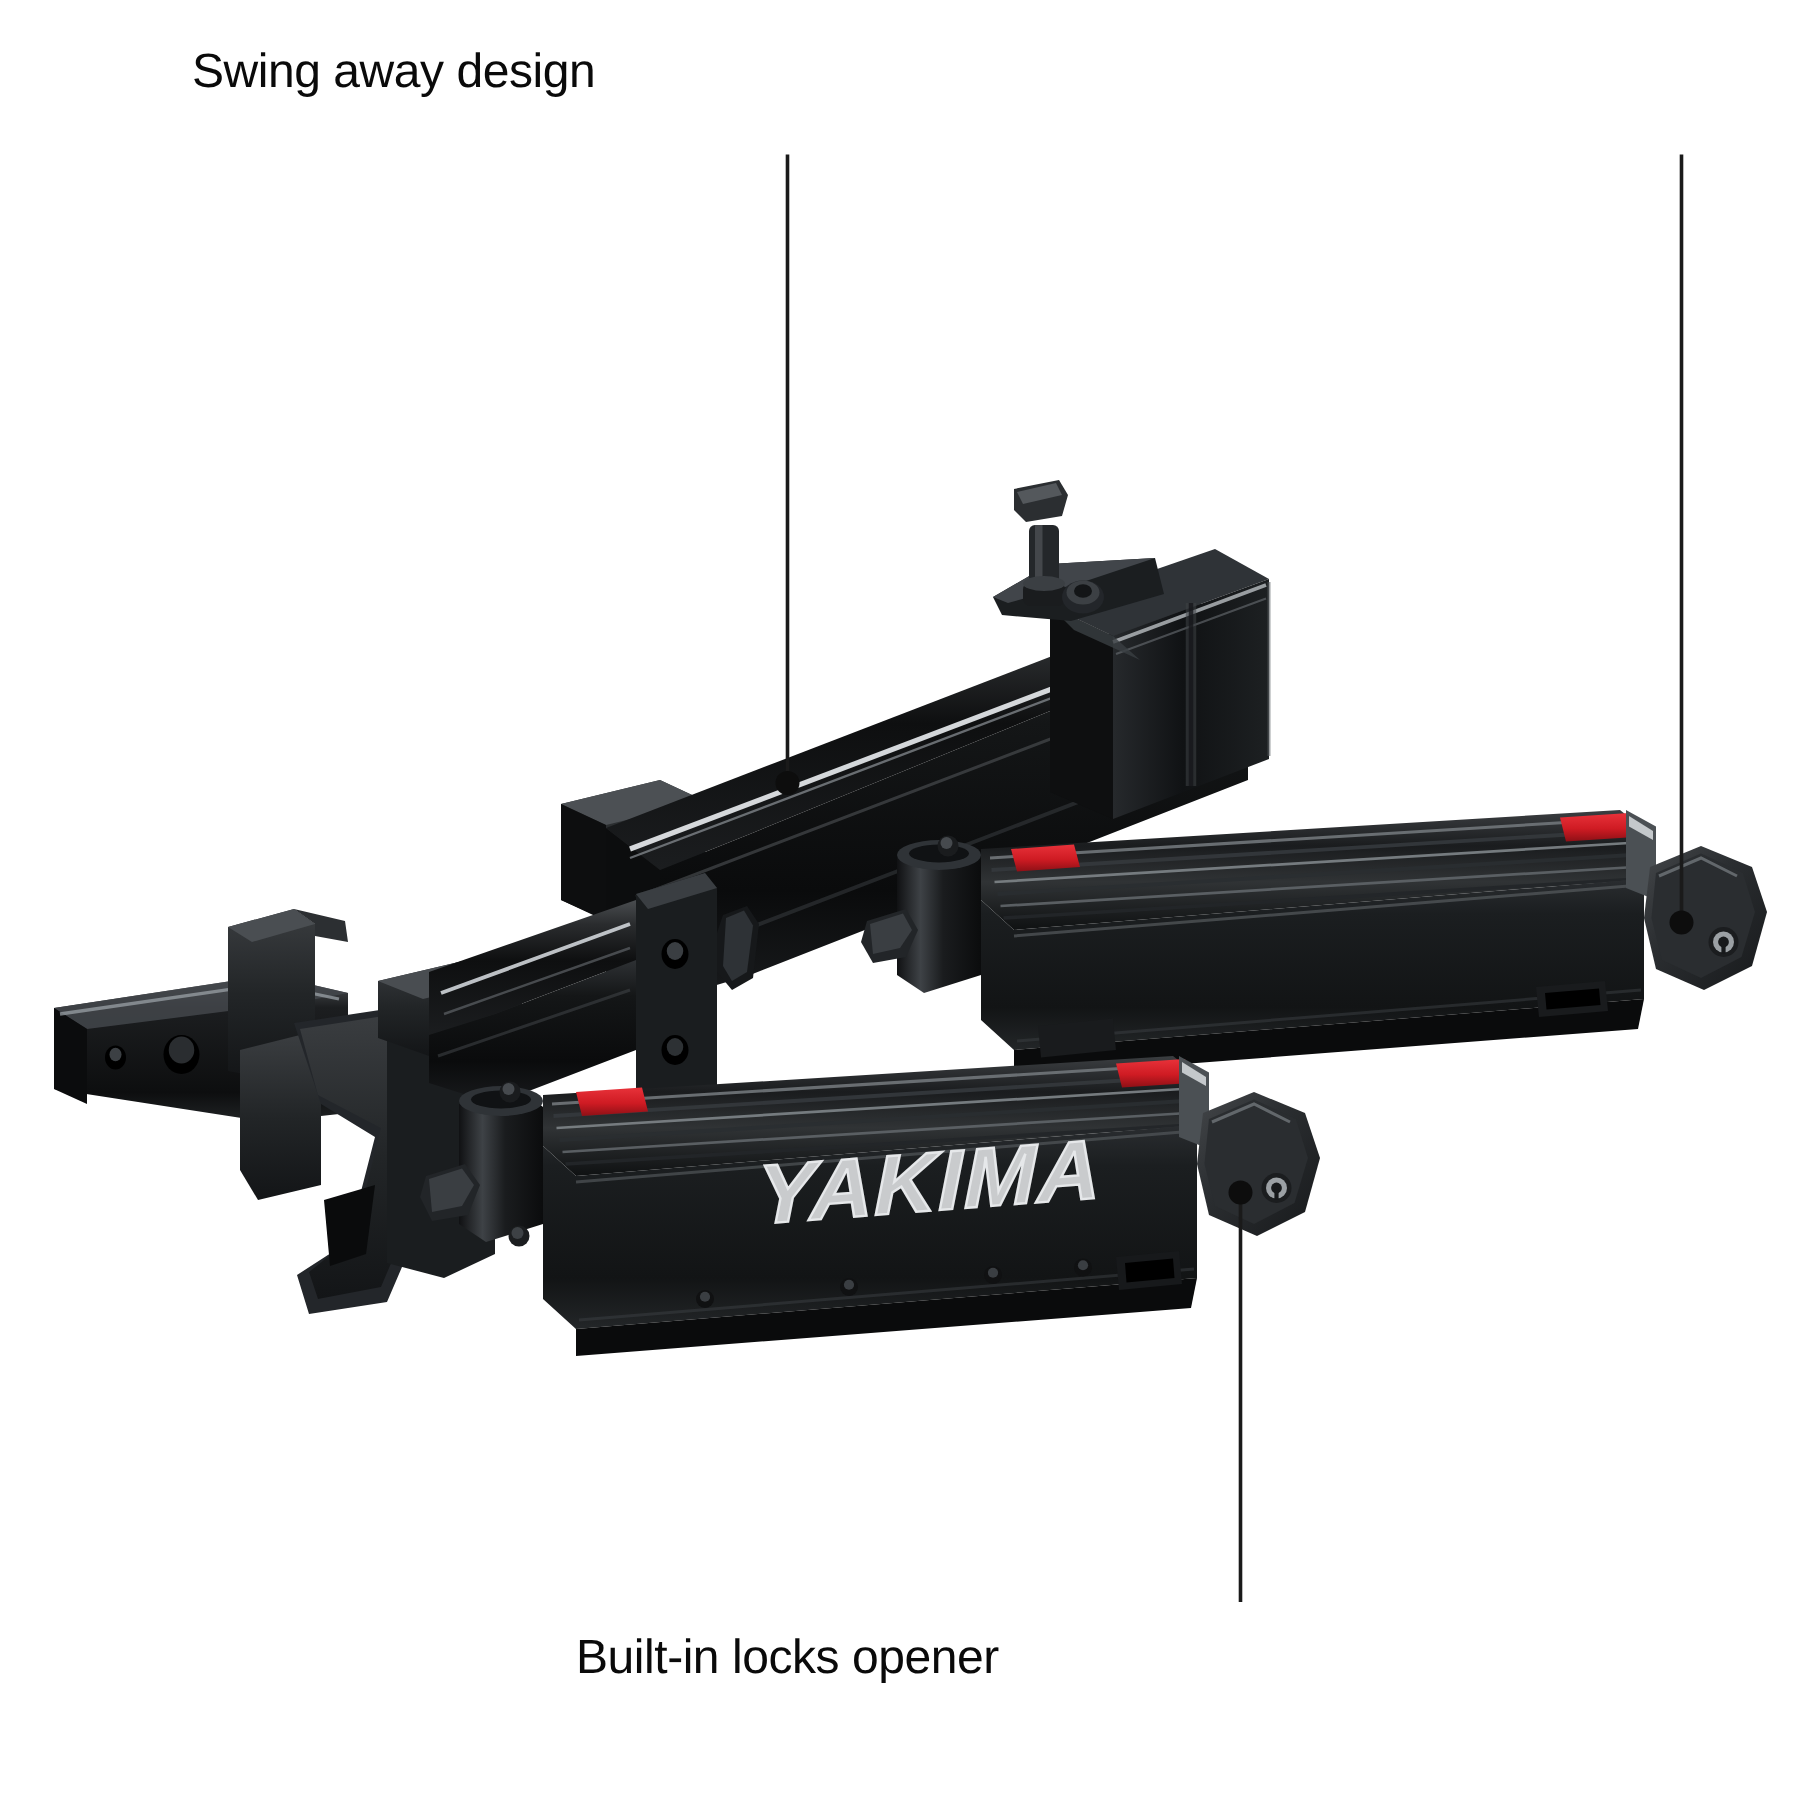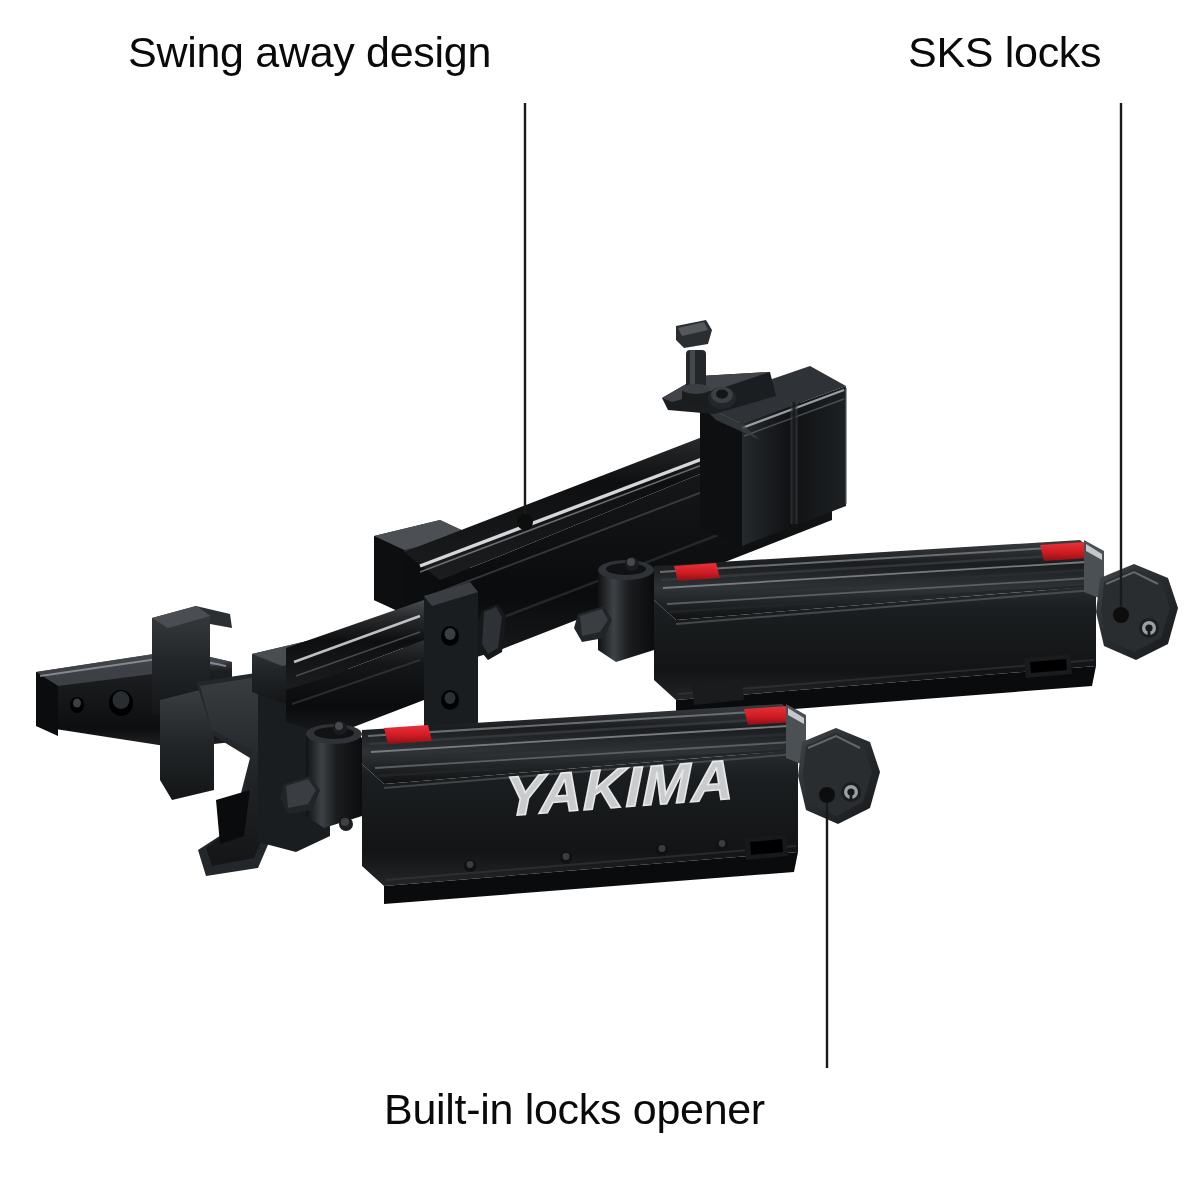--- a/index.html
+++ b/index.html
@@ -3,21 +3,21 @@
 <meta charset="utf-8">
 <style>
   * { margin:0; padding:0; box-sizing:border-box; }
   html,body { width:1200px; height:1200px; background:#ffffff; overflow:hidden; }
   body { font-family:"Liberation Sans", sans-serif; }
 
   #stage { position:relative; width:1200px; height:1200px; background:#ffffff; }
 
   .callout-label {
     position:absolute;
-    font-size:43px;
+    font-size:32px;
     font-weight:400;
     color:#0a0a0a;
     letter-spacing:-0.3px;
     white-space:nowrap;
     line-height:1;
   }
   #label-swing { left:128px;  top:31px; }
   #label-sks   { left:908px;  top:31px; }
   #label-opener{ left:384px;  top:1088px; }
 
@@ -328,17 +328,16 @@
       <line x1="1121" y1="103" x2="1121" y2="615" stroke="#1a1a1a" stroke-width="2.4"></line>
       <circle cx="1121" cy="615" r="8" fill="#0d0d0d"></circle>
 
       <line x1="827" y1="795" x2="827" y2="1068" stroke="#1a1a1a" stroke-width="2.4"></line>
       <circle cx="827" cy="795" r="8" fill="#0d0d0d"></circle>
     </g>
   </svg>
 
   <div class="callout-label" id="label-swing">Swing away design</div>
 
-  <div class="callout-label" id="label-sks">SKS locks</div>
 
   <div class="callout-label" id="label-opener">Built-in locks opener</div>
 
 </div>
 
 </body></html>

